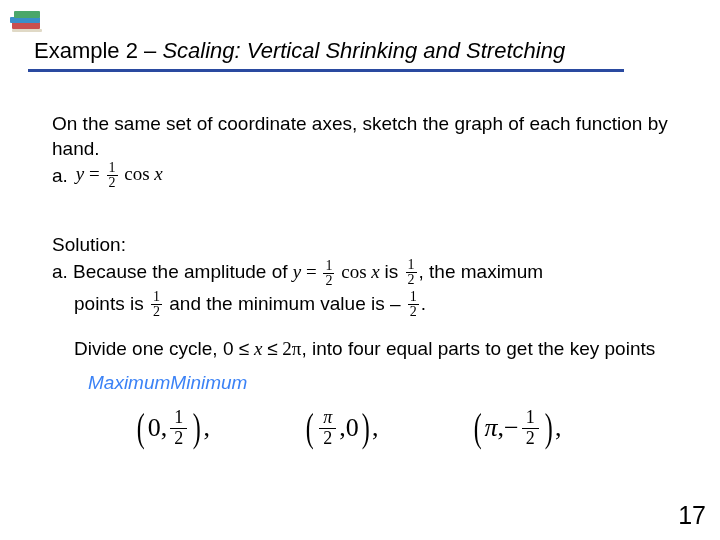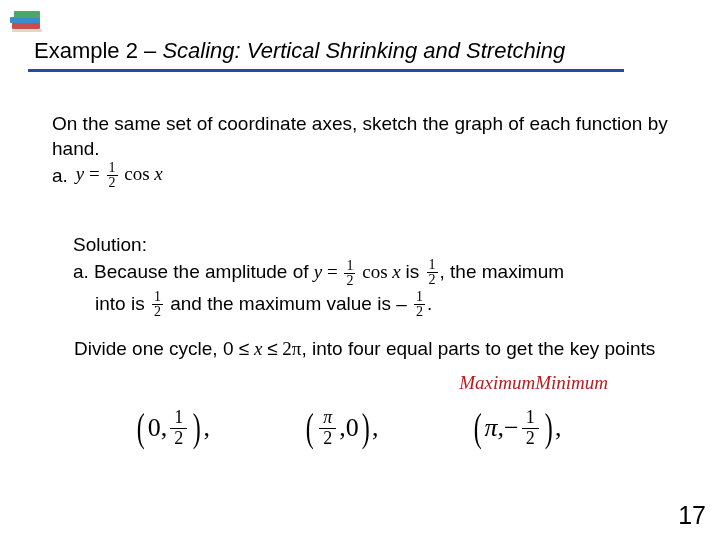--- a/index.html
+++ b/index.html
@@ -58,27 +58,27 @@
     line-height: 1;
     vertical-align: middle;
     margin: 0 2px;
     font-family: "Times New Roman", Times, serif;
   }
   .frac .num { border-bottom: 1px solid #000; padding: 0 2px; }
   .frac .den { padding: 0 2px; }
   .sol-indent { padding-left: 22px; margin-top: 2px; }
   .keypts-row {
     display: flex;
-    justify-content: flex-end;
+    justify-content: flex-start;
     width: 520px;
     margin: 10px 0 6px 36px;
-    font-family: Liberation Serif, serif;
+    font-family: Liberation Sans, sans-serif;
     font-style: italic;
     font-size: 19px;
-    color: #b91c1c;
+    color: #3b82f6;
   }
   .tuples-row {
     display: flex;
     justify-content: space-around;
     align-items: center;
     width: 520px;
     margin: 12px 0 0 36px;
     font-family: "Times New Roman", Times, serif;
     font-size: 26px;
   }
@@ -134,43 +134,43 @@
         <span class="mi">y</span><span> = </span><span class="frac">
             <span class="num">1</span>
             <span class="den">2</span>
           </span><span> cos </span><span class="mi">x</span>
       </span>
       <span style="width:6px"></span>
 
     </div>
   </div>
 
-  <div class="para" style="margin-bottom:18px;margin-left:21px;">
+  <div class="para" style="margin-bottom:18px;">
     <div>Solution:</div>
     <div>
       <span>a. Because the amplitude of </span>
       <span class="math">
         <span class="mi">y</span><span> = </span><span class="frac">
             <span class="num">1</span>
             <span class="den">2</span>
           </span><span> cos </span><span class="mi">x</span>
       </span>
       <span> is </span>
       <span class="frac">
           <span class="num">1</span>
           <span class="den">2</span>
         </span><span>, the maximum</span>
     </div>
     <div class="sol-indent">
-      <span>into is </span>
+      <span>points is </span>
       <span class="frac">
           <span class="num">1</span>
           <span class="den">2</span>
         </span>
-      <span> and the maximum value is –</span>
+      <span> and the minimum value is –</span>
       <span class="frac">
           <span class="num">1</span>
           <span class="den">2</span>
         </span><span>.</span>
     </div>
   </div>
 
   <div class="para" style="padding-left:22px;margin-bottom:2px;">
     <span>Divide one cycle, 0 </span><span>≤</span><span class="math mi"> x </span><span>≤</span><span class="math"> 2π</span><span>, into four equal parts to get the key points</span>
   </div>

